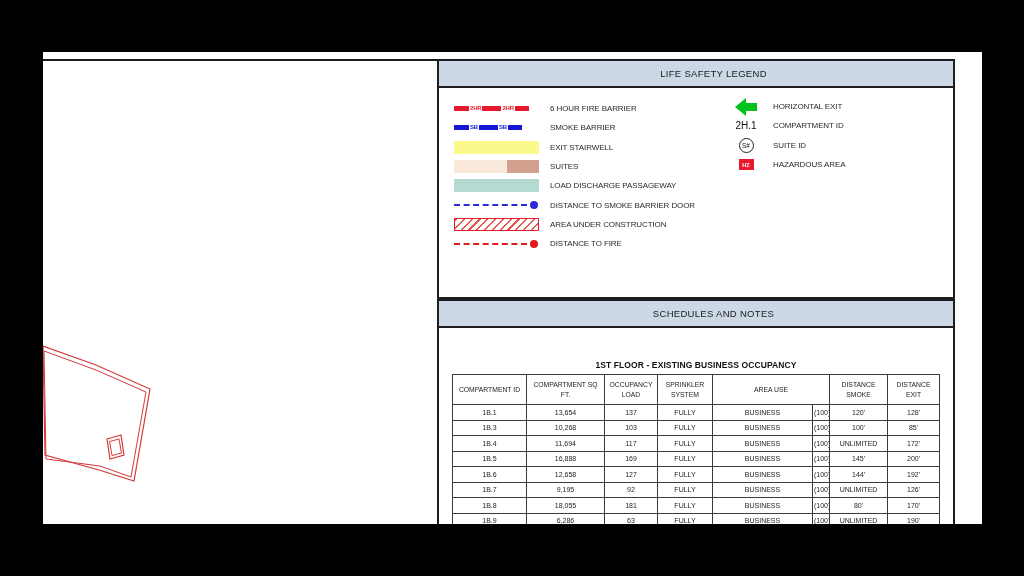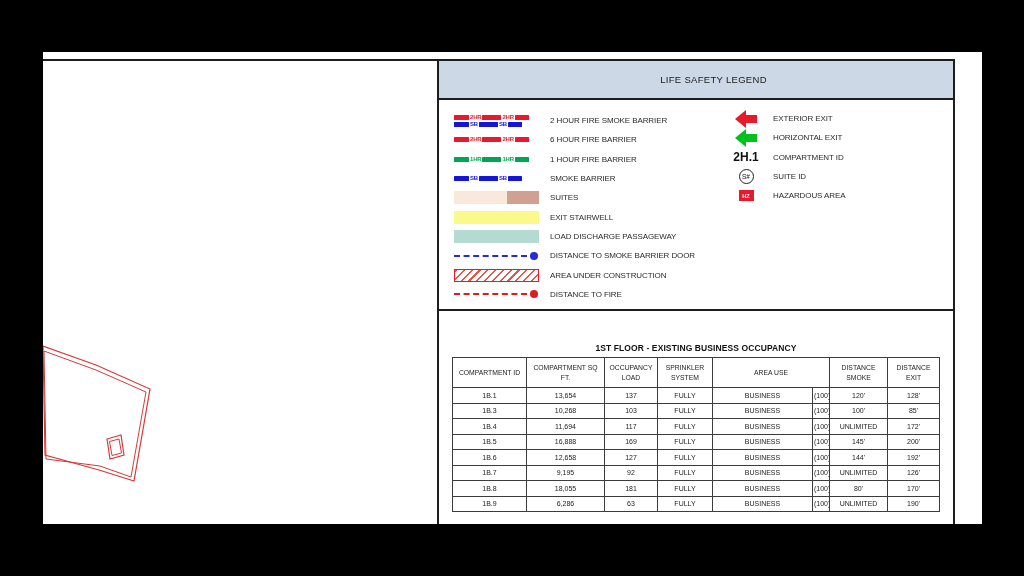--- a/index.html
+++ b/index.html
@@ -3,21 +3,21 @@
 <meta charset="utf-8">
 <style>
   html,body{margin:0;padding:0;background:#000;width:1024px;height:576px;overflow:hidden;
     font-family:"Liberation Sans",sans-serif;-webkit-font-smoothing:antialiased;}
   .page{position:absolute;left:43px;top:52px;width:939px;height:472px;background:#fff;overflow:hidden;}
   .sheet-top-line{position:absolute;left:0;top:7px;width:912px;height:2px;background:#1d1d1d;}
   
   .plan-svg{position:absolute;left:0;top:290px;}
   
   .panel{position:absolute;left:394px;top:7px;width:518px;box-sizing:border-box;}
-  .panel-header{box-sizing:border-box;height:41px;background:#ccd8e5;border:2px solid #1d1d1d;
+  .panel-header{box-sizing:border-box;height:29px;background:#ccd8e5;border:2px solid #1d1d1d;
     display:flex;align-items:center;justify-content:center;font-size:9.5px;letter-spacing:.3px;color:#1b1b1b;padding-left:35px;}
   .legend-body{box-sizing:border-box;height:211px;background:#fff;border:2px solid #1d1d1d;border-top:none;position:relative;}
   .sched-body{box-sizing:border-box;height:248px;background:#fff;border:2px solid #1d1d1d;border-top:none;border-bottom:none;overflow:hidden;}
   .lcol{position:absolute;left:15px;top:11px;}
   .rcol{position:absolute;left:291px;top:9px;}
   .lrow{height:19.3px;display:flex;align-items:center;}
   .rrow{height:19.3px;display:flex;align-items:center;}
   .lsym{width:88px;flex:0 0 88px;display:flex;flex-direction:column;justify-content:center;}
   .rsym{width:32px;flex:0 0 32px;display:flex;align-items:center;justify-content:center;}
   .llab{margin-left:8px;font-size:8px;color:#2a2a2a;letter-spacing:-0.1px;white-space:nowrap;}
@@ -41,21 +41,21 @@
   
   .dashrow{display:flex;align-items:center;width:88px;}
   .dashline{width:73px;height:0;border-top:2px dashed;}
   .dashdot{width:8px;height:8px;border-radius:50%;margin-left:3px;}
   .dash-blue .dashline{border-color:#2a2ad8;} .dash-blue .dashdot{background:#2a2ad8;}
   .dash-red .dashline{border-color:#e01b1b;} .dash-red .dashdot{background:#e01b1b;}
   
   .chute{box-sizing:border-box;width:17px;height:17px;border:2px solid #b51d00;background:#fff;
     display:flex;align-items:center;justify-content:center;}
   .chute .c{width:10px;height:10px;border-radius:50%;background:#ffe400;border:1.5px solid #3a3a3a;}
-  .cid{font-size:12px;font-weight:bold;color:#111;}
+  .cid{font-size:10px;font-weight:normal;color:#111;}
   .suitecirc{box-sizing:border-box;width:15px;height:15px;border:1.4px solid #222;border-radius:50%;
     display:flex;align-items:center;justify-content:center;font-size:6.5px;color:#111;}
   .hzbox{width:15px;height:11px;background:#e8192c;color:#fff;font-size:5.5px;font-weight:bold;
     display:flex;align-items:center;justify-content:center;}
   .hzmulti{box-sizing:border-box;width:27px;height:27px;border:2px dotted #ef8f8f;background:#fff;
     position:relative;display:flex;align-items:center;justify-content:center;}
   .hzmulti .hztxt{font-size:4.5px;font-weight:bold;color:#d81111;}
   .tri{position:absolute;width:0;height:0;}
   .tri.up{left:8px;top:1px;border-left:3.5px solid transparent;border-right:3.5px solid transparent;border-bottom:6px solid #d81111;}
   .tri.down{left:8px;bottom:1px;border-left:3.5px solid transparent;border-right:3.5px solid transparent;border-top:6px solid #d81111;}
@@ -88,91 +88,60 @@
   <div class="panel">
 
     <div class="panel-header">
       <span>LIFE SAFETY LEGEND</span>
     </div>
 
     <div class="legend-body">
 
       <div class="lcol">
 
+
         <div class="lrow">
           <div class="lsym">
             <div class="bline">
               <span class="bar red b16"></span>
                 <span class="btxt redt">2HR</span>
               <span class="bar red b20"></span>
                 <span class="btxt redt">2HR</span>
               <span class="bar red b15"></span>
             </div>
+          </div>
+          <span class="llab">6 HOUR FIRE BARRIER</span>
+        </div>
+
+
+        <div class="lrow">
+          <div class="lsym">
             <div class="bline">
               <span class="bar blue b16"></span>
                 <span class="btxt bluet">SB</span>
               <span class="bar blue b20"></span>
                 <span class="btxt bluet">SB</span>
               <span class="bar blue b15"></span>
             </div>
           </div>
-          <span class="llab">2 HOUR FIRE SMOKE BARRIER</span>
-        </div>
-
-        <div class="lrow">
-          <div class="lsym">
-            <div class="bline">
-              <span class="bar red b16"></span>
-                <span class="btxt redt">2HR</span>
-              <span class="bar red b20"></span>
-                <span class="btxt redt">2HR</span>
-              <span class="bar red b15"></span>
-            </div>
-          </div>
-          <span class="llab">6 HOUR FIRE BARRIER</span>
-        </div>
-
-        <div class="lrow">
-          <div class="lsym">
-            <div class="bline">
-              <span class="bar green b16"></span>
-                <span class="btxt greent">1HR</span>
-              <span class="bar green b20"></span>
-                <span class="btxt greent">1HR</span>
-              <span class="bar green b15"></span>
-            </div>
-          </div>
-          <span class="llab">1 HOUR FIRE BARRIER</span>
-        </div>
-
-        <div class="lrow">
-          <div class="lsym">
-            <div class="bline">
-              <span class="bar blue b16"></span>
-                <span class="btxt bluet">SB</span>
-              <span class="bar blue b20"></span>
-                <span class="btxt bluet">SB</span>
-              <span class="bar blue b15"></span>
-            </div>
-          </div>
           <span class="llab">SMOKE BARRIER</span>
         </div>
 
         <div class="lrow">
           <div class="lsym">
+              <div class="swatch sw-yellow"></div>
+            </div>
+          <span class="llab">EXIT STAIRWELL</span>
+        </div>
+
+        <div class="lrow">
+          <div class="lsym">
               <div class="swatch sw-suites"></div>
             </div>
           <span class="llab">SUITES</span>
-        </div>
-
-        <div class="lrow">
-          <div class="lsym">
-              <div class="swatch sw-yellow"></div>
-            </div>
-          <span class="llab">EXIT STAIRWELL</span>
         </div>
 
         <div class="lrow">
           <div class="lsym">
               <div class="swatch sw-teal"></div>
             </div>
           <span class="llab">LOAD DISCHARGE PASSAGEWAY</span>
         </div>
 
         <div class="lrow">
@@ -199,28 +168,20 @@
                 <div class="dashdot"></div>
             </div>
           </div>
           <span class="llab">DISTANCE TO FIRE</span>
         </div>
 
       </div>
 
       <div class="rcol">
 
-        <div class="rrow">
-          <div class="rsym">
-            <svg width="22" height="18" viewBox="0 0 22 18">
-              <path d="M0,9 L11,0 L11,5 L22,5 L22,13 L11,13 L11,18 Z" fill="#e8192c"></path>
-            </svg>
-          </div>
-          <span class="rlab">EXTERIOR EXIT</span>
-        </div>
 
         <div class="rrow">
           <div class="rsym">
             <svg width="22" height="18" viewBox="0 0 22 18">
               <path d="M0,9 L11,0 L11,5 L22,5 L22,13 L11,13 L11,18 Z" fill="#00c21e"></path>
             </svg>
           </div>
           <span class="rlab">HORIZONTAL EXIT</span>
         </div>
 
@@ -247,20 +208,23 @@
                 <span>HZ</span>
               </div>
             </div>
           <span class="rlab">HAZARDOUS AREA</span>
         </div>
 
 
       </div>
     </div>
 
+    <div class="panel-header">
+      <span>SCHEDULES AND NOTES</span>
+    </div>
 
     <div class="sched-body">
       <div class="sched-title">1ST FLOOR - EXISTING BUSINESS OCCUPANCY</div>
 
       <table class="sched">
         <colgroup>
           <col style="width:74px">
             <col style="width:78px">
             <col style="width:53px">
             <col style="width:55px">

